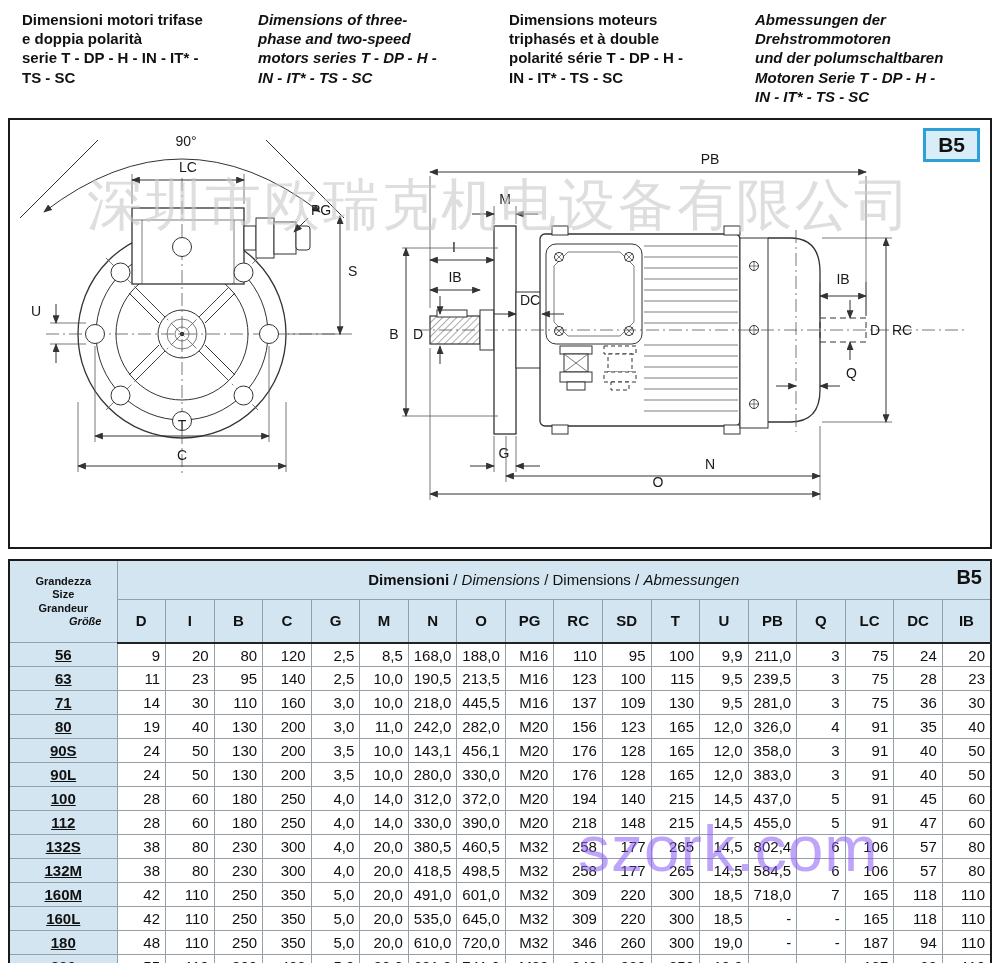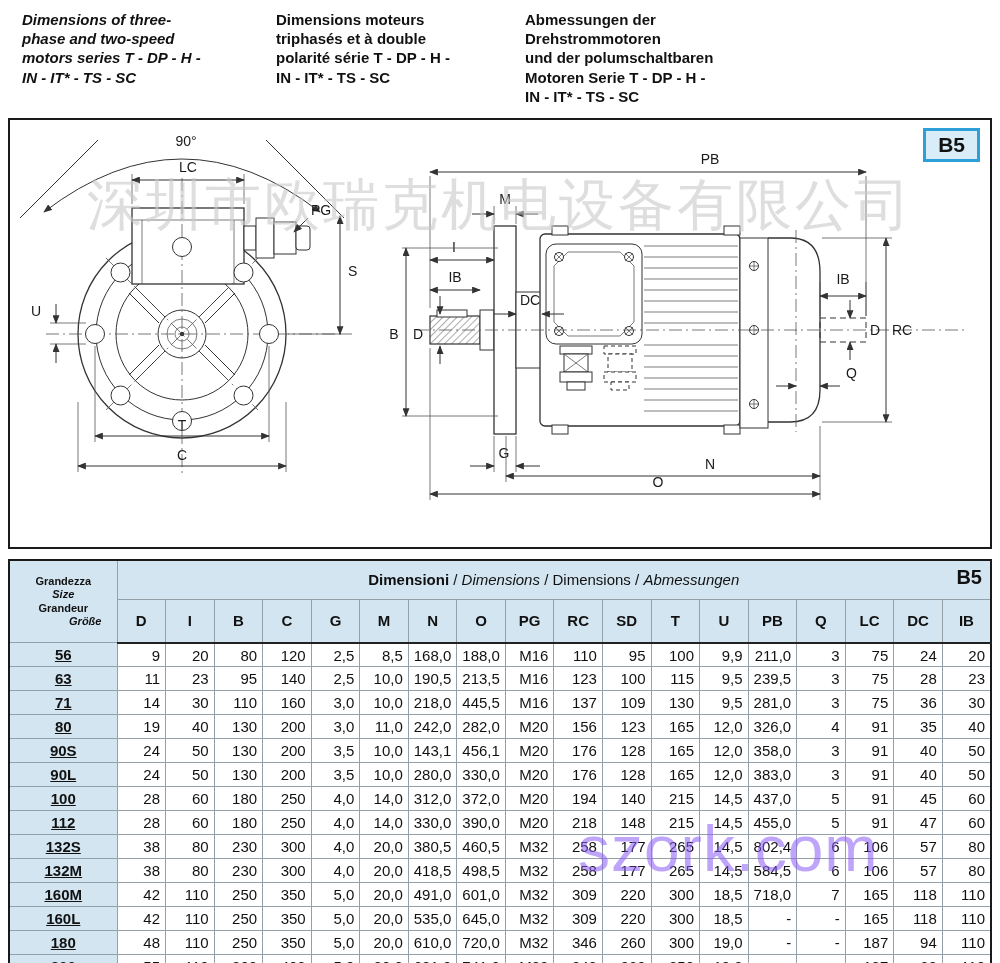--- a/index.html
+++ b/index.html
@@ -4,36 +4,36 @@
 <style>
   html,body{margin:0;padding:0;background:#fff;}
   .page{width:1000px;height:963px;position:relative;overflow:hidden;background:#fff;
         font-family:"Liberation Sans", sans-serif;color:#111;}
   
   .lang-headers{display:flex;padding:10px 18px 0 22px;gap:14px;}
   .lang-col{font-size:15px;font-weight:bold;line-height:1.28;white-space:pre-line;}
   .lang-col.it{width:225px;}
   .lang-col.en{width:240px;font-style:italic;}
   .lang-col.fr{width:235px;}
-  .lang-col.de{width:230px;}
+  .lang-col.de{width:230px;font-style:italic;}
   
   .drawing-box{position:relative;margin:12px 8px 0 8px;height:427px;border:2px solid #1a1a1a;background:#fff;}
   .b5-badge{position:absolute;top:8px;right:10px;border:3px solid #2da0d8;background:#d8edf8;
             padding:2px 12px;font-size:21px;font-weight:bold;z-index:5;}
   .wm-cn{position:absolute;top:48px;left:50%;transform:translateX(-50%);white-space:nowrap;
          font-size:56px;color:#c9c9c9;opacity:.6;z-index:4;pointer-events:none;letter-spacing:3px;}
   .drawing-box svg{position:absolute;left:0;top:0;}
   
   .dim-table{width:984px;margin:10px 8px 0 8px;border-collapse:collapse;table-layout:fixed;
              border:2px solid #1a1a1a;font-size:15px;}
   .dim-table th,.dim-table td{border:1px solid #94a0a8;overflow:hidden;}
   .dim-table thead th{background:#d2e5f1;}
   .size-head{width:108px;font-size:11px;line-height:1.22;text-align:center;vertical-align:middle;}
   .size-head .l0{font-weight:bold;}
-  .size-head .l1{font-style:italic;}
+  .size-head .l1{}
   .size-head .l3{font-style:italic;padding-left:44px;}
   .dim-head{height:36px;text-align:center;position:relative;font-weight:normal;}
   .dim-head .p0{font-weight:bold;}
   .dim-head .p1{font-style:italic;}
   .dim-head .p3{font-style:italic;}
   .dim-head .corner{position:absolute;right:8px;top:5px;font-weight:bold;font-size:20px;}
   .cols-row th{height:40px;font-weight:bold;border-bottom:2px solid #222;}
   .size-head{border-bottom:2px solid #222;}
   .dim-table tbody th.size-cell{background:#d2e5f1;font-weight:bold;text-align:center;height:21px;text-decoration:underline;}
   .dim-table tbody td{text-align:right;padding:0 5px 0 0;height:21px;background:#fff;}
@@ -49,20 +49,24 @@
   .wfill{fill:#fff;stroke:#333;stroke-width:1.3;}
   .wfill2{fill:#fff;stroke:#333;stroke-width:1;}
   .dimtext{font-family:"Liberation Sans",sans-serif;font-size:14px;fill:#1a1a1a;}
 </style>
 </head>
 <body>
 
 <div class="page">
 
   <div class="lang-headers">
+    <div class="lang-col it">Dimensioni motori trifase
+e doppia polarità
+serie T - DP - H - IN - IT* -
+TS - SC</div>
     <div class="lang-col en">Dimensions of three-
 phase and two-speed
 motors series T - DP - H -
 IN - IT* - TS - SC</div>
     <div class="lang-col fr">Dimensions moteurs
 triphasés et à double
 polarité série T - DP - H -
 IN - IT* - TS - SC</div>
     <div class="lang-col de">Abmessungen der
 Drehstrommotoren

